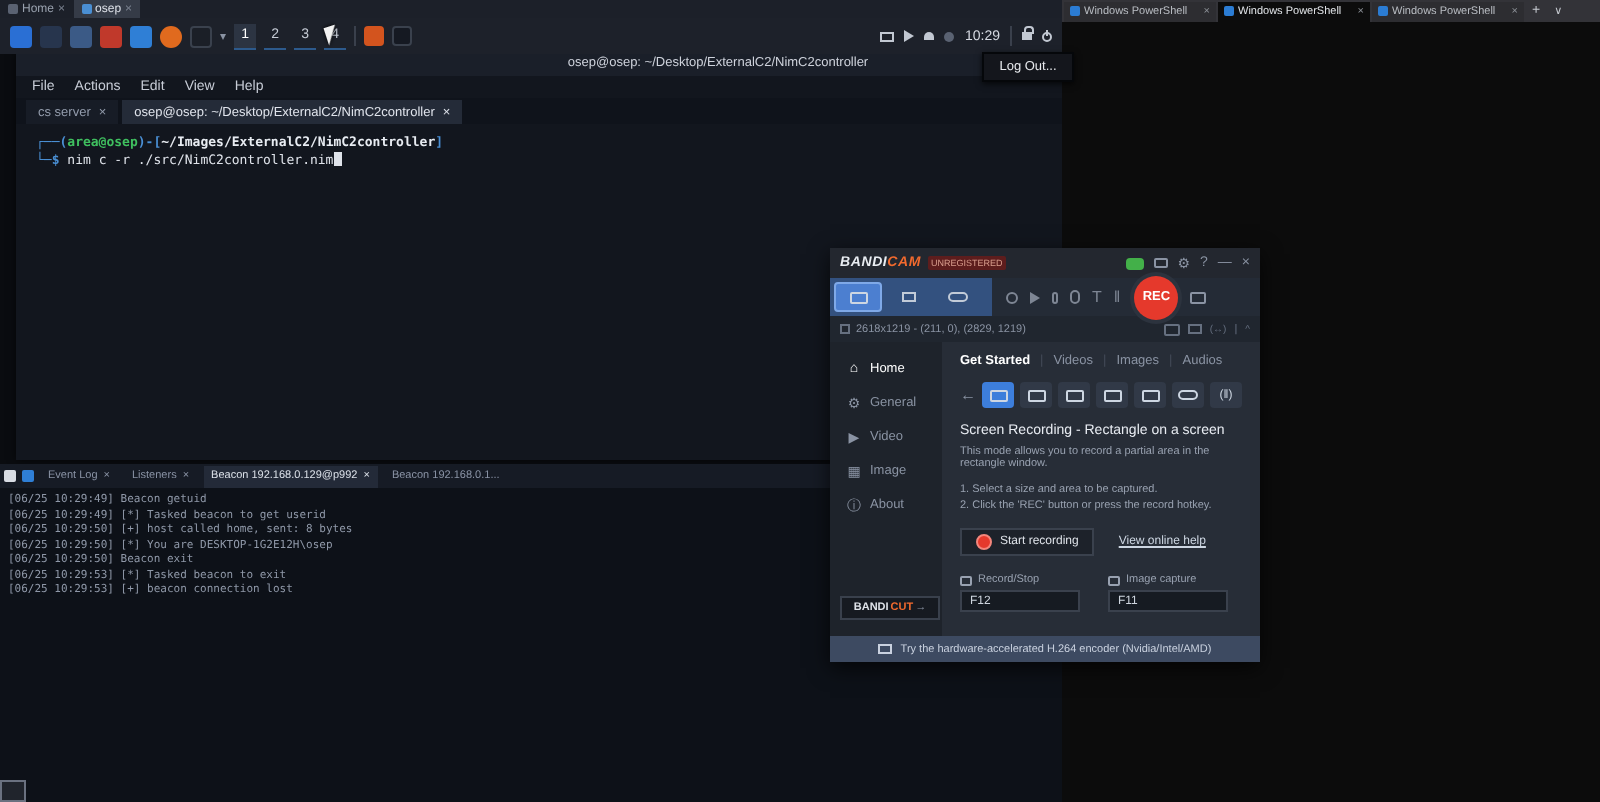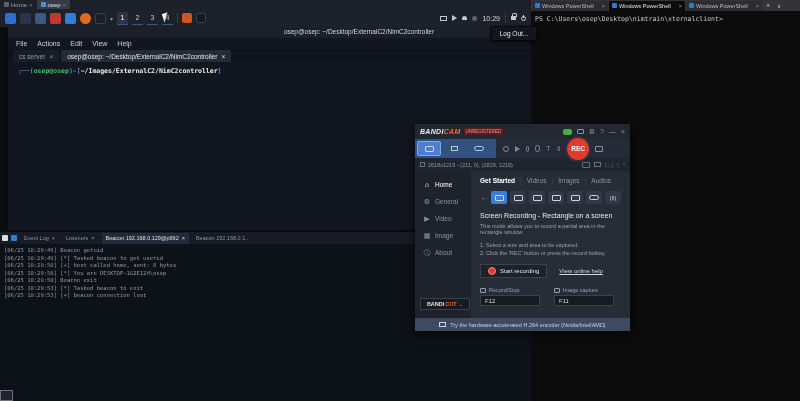--- a/index.html
+++ b/index.html
@@ -190,21 +190,25 @@
         <span>cs server</span>
         <span>×</span>
       </div>
       <div class="t1-tab active">
         <span>osep@osep: ~/Desktop/ExternalC2/NimC2controller</span>
         <span>×</span>
       </div>
     </div>
     <div class="t1-content">
       <div>
-        <span class="p-blue">┌──(</span><span class="p-green">osep@osep</span><span class="p-blue">)-[</span><span class="p-path">~/Images/ExternalC2/NimC2controller</span><span class="p-blue">]</span>
+        <span class="p-blue">┌──(</span><span class="p-green">area@osep</span><span class="p-blue">)-[</span><span class="p-path">~/Images/ExternalC2/NimC2controller</span><span class="p-blue">]</span>
+      </div>
+      <div>
+        <span class="p-blue">└─$</span>
+        <span>nim c -r ./src/NimC2controller.nim</span><span class="caret"></span>
       </div>
     </div>
   </div>
 
   <div class="abs term2 mono">
     <div class="t2-tabs" style="font-family:'Liberation Sans',sans-serif">
       <span class="t2-winic" style="background:#d8dce4"></span>
       <span class="t2-winic" style="background:#2f7fd6"></span>
       <div class="t2-tab">
         <span>Event Log</span>
@@ -246,21 +250,20 @@
         <span class="ps-cl">×</span>
       </div>
       <div class="ps-tab">
         <span class="ps-ic"></span>
         <span>Windows PowerShell</span>
         <span class="ps-cl">×</span>
       </div>
       <span class="ps-extra">+</span>
       <span class="ps-extra" style="font-size:5.5px">∨</span>
     </div>
-    <div class="ps-body mono">PS C:\Users\osep\Desktop\nimtrain\xternalclient&gt;</div>
   </div>
 
   <div class="abs bc">
 
     <div class="bc-title">
       <span class="bc-brand"><span>BANDI</span><span class="or">CAM</span></span>
       <span class="bc-badge">UNREGISTERED</span>
       <div class="bc-titleicons">
         <span class="mi mi-pad"></span>
         <span class="mi mi-folder"></span>

